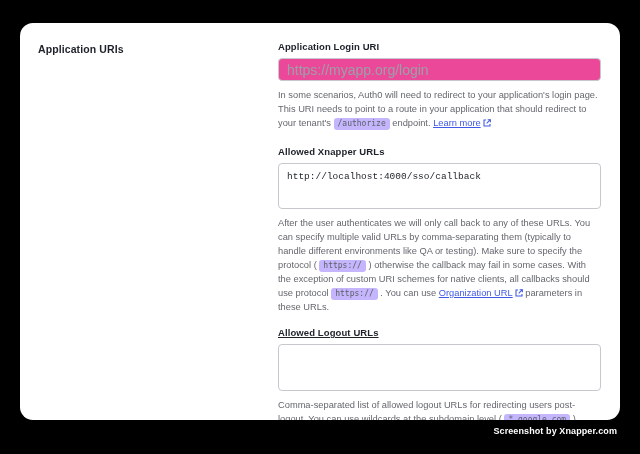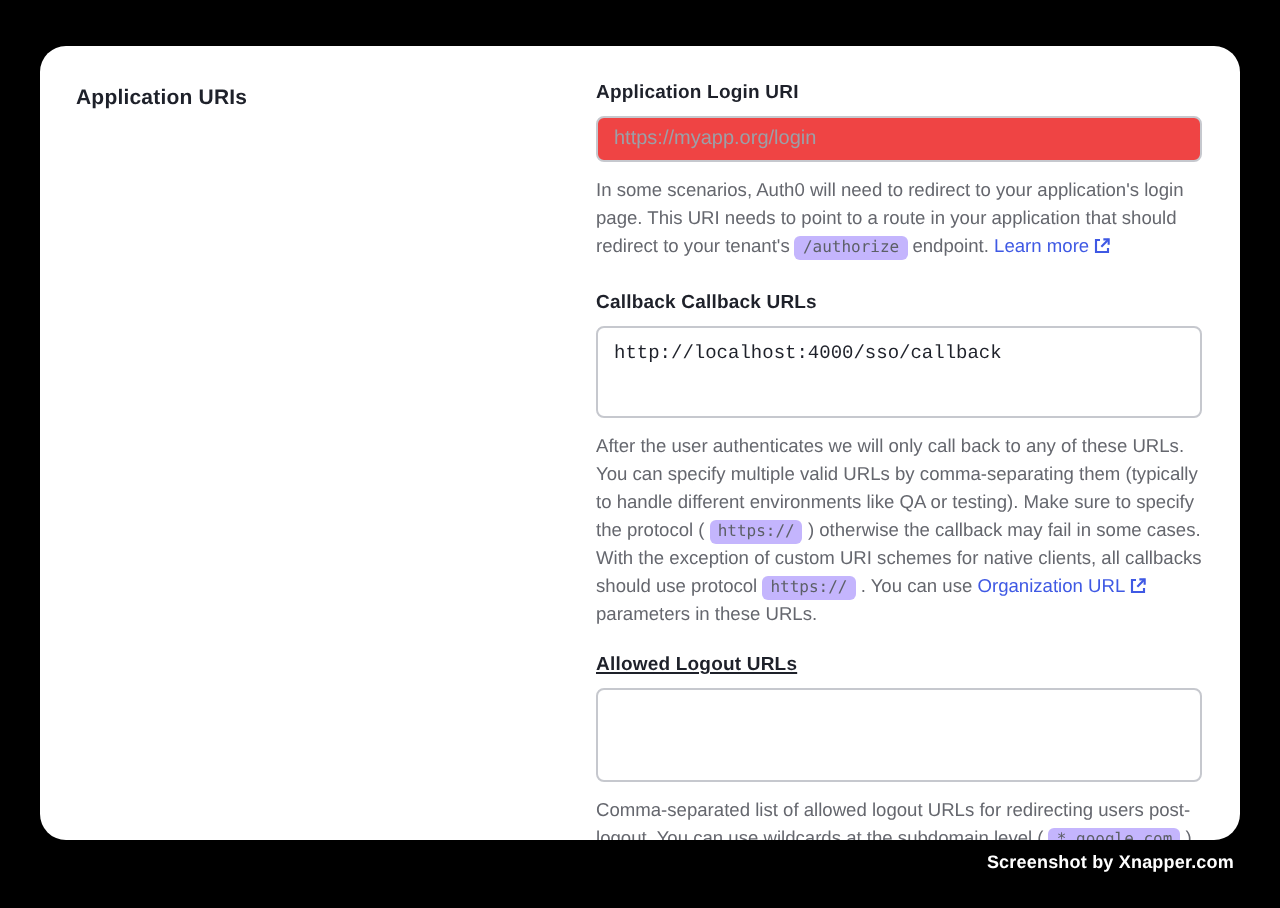--- a/index.html
+++ b/index.html
@@ -32,40 +32,39 @@
   }
   .section-heading {
     font-size: 10.5px;
     font-weight: 700;
     color: #1e212a;
     letter-spacing: 0.1px;
   }
   .right-col {
     flex: 1 1 auto;
     padding: 18px 19px 0 0;
-    margin-left: 20px;
   }
   .field-label {
     font-size: 9.5px;
     font-weight: 700;
     color: #1e212a;
     margin-bottom: 6px;
     letter-spacing: 0.1px;
   }
   .text-input {
     display: block;
     width: 100%;
     height: 23px;
     border: 1px solid #c6c8ce;
     border-radius: 4px;
     padding: 0 8px;
     font-family: "Liberation Sans", sans-serif;
-    font-size: 10px;
+    font-size: 14px;
     color: #1e212a;
-    background: #ef4444;
+    background: #ec4899;
     outline: none;
   }
   .text-input::placeholder { color: #9ba0a8; }
   .text-area {
     display: block;
     width: 100%;
     border: 1px solid #c6c8ce;
     border-radius: 4px;
     padding: 6px 8px;
     font-family: Liberation Mono, monospace;
@@ -91,20 +90,21 @@
     font-size: 8px;
     background: #c4b5fd;
     color: #5c5f66;
     border-radius: 3px;
     padding: 0.5px 4px;
     line-height: 11px;
     vertical-align: baseline;
   }
   .link {
     color: #3f59e4;
+    text-decoration: underline;
     cursor: pointer;
     white-space: nowrap;
   }
   .ext-icon {
     display: inline-block;
     vertical-align: -1px;
     margin-left: 2px;
   }
   .gap-section-1 { margin-top: 16px; }
   .gap-section-2 { margin-top: 13px; text-decoration: underline; }
@@ -132,21 +132,21 @@
     <div class="right-col">
 
       <div class="field-label">Application Login URI</div>
       <input class="text-input" type="text" placeholder="https://myapp.org/login" style="">
       <p class="help"><span>In some scenarios, Auth0 will need to redirect to your application's login page. This URI needs to point to a route in your application that should redirect to your tenant's </span><span class="code-chip">/authorize</span><span> endpoint. </span><a class="link"><span>Learn more</span><svg class="ext-icon" width="8" height="8" viewBox="0 0 12 12" fill="none" stroke="#3f59e4" stroke-width="1.6">
               <path d="M4.5 1.5h-3v9h9v-3"></path>
               <path d="M7 1h4v4"></path>
               <path d="M11 1L5.5 6.5"></path>
             </svg></a></p>
 
-      <div class="field-label gap-section-1">Callback Callback URLs</div>
+      <div class="field-label gap-section-1">Allowed Xnapper URLs</div>
       <textarea class="text-area ta-callback" style="">http://localhost:4000/sso/callback</textarea>
       <p class="help"><span>After the user authenticates we will only call back to any of these URLs. You can specify multiple valid URLs by comma-separating them (typically to handle different environments like QA or testing). Make sure to specify the protocol ( </span><span class="code-chip">https://</span><span> ) otherwise the callback may fail in some cases. With the exception of custom URI schemes for native clients, all callbacks should use protocol </span><span class="code-chip">https://</span><span> . You can use </span><a class="link"><span>Organization URL</span><svg class="ext-icon" width="8" height="8" viewBox="0 0 12 12" fill="none" stroke="#3f59e4" stroke-width="1.6">
               <path d="M4.5 1.5h-3v9h9v-3"></path>
               <path d="M7 1h4v4"></path>
               <path d="M11 1L5.5 6.5"></path>
             </svg></a><span> parameters in these URLs.</span></p>
 
       <div class="field-label gap-section-2">Allowed Logout URLs</div>
       <textarea class="text-area ta-logout" style=""></textarea>
       <p class="help"><span>Comma-separated list of allowed logout URLs for redirecting users post-logout. You can use wildcards at the subdomain level ( </span><span class="code-chip">*.google.com</span><span> ). Query strings</span></p>

